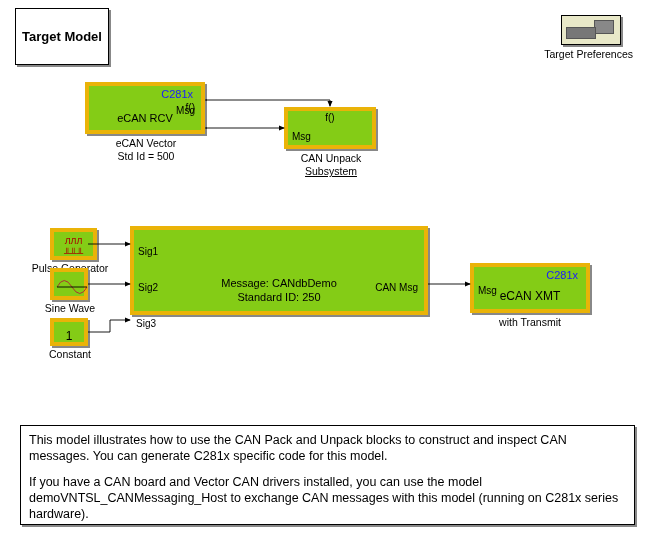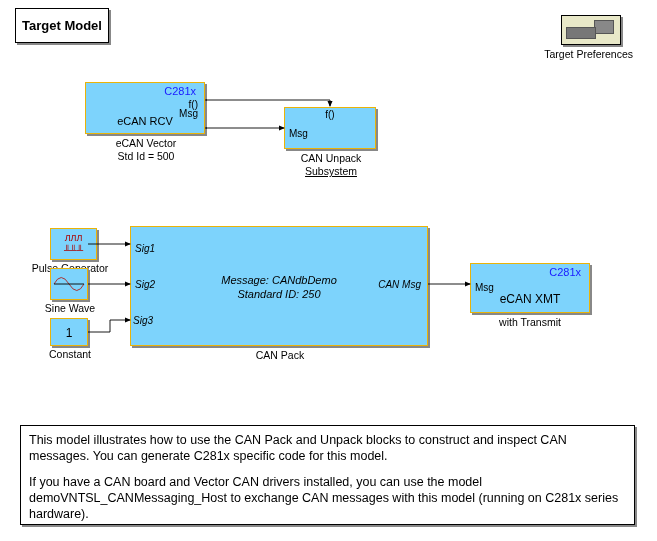--- a/index.html
+++ b/index.html
@@ -14,29 +14,29 @@
   .canvas {
     position: relative;
     width: 657px; height: 541px;
     background: #fff;
   }
   .title-box {
     position: absolute;
     left: 15px; top: 8px;
     border: 1px solid #000;
     background: #fff;
-    padding: 9px 6px;
+    padding: 20px 6px;
     font-weight: bold;
     font-size: 13px;
     box-shadow: 2px 2px 0 #888;
   }
   .block {
     position: absolute;
-    border: 1px solid #eab308;
-    background: #7dd3fc;
+    border: 4px solid #eab308;
+    background: #84cc16;
     box-shadow: 2px 2px 0 #888;
   }
   .block-label {
     position: absolute;
     text-align: center;
     font-size: 10.5px;
     color: #000;
     width: 160px;
   }
   .port-label {
@@ -86,21 +86,21 @@
   #ecan-rcv .c281x { right: 8px; top: 2px; }
   #ecan-rcv .prt-f { right: 6px; top: 16px; }
   #ecan-rcv .prt-msg { right: 6px; bottom: 14px; }
 
   
   #can-unpack { left: 284px; top: 107px; width: 92px; height: 42px; }
   #can-unpack .ftxt { position:absolute; left:0; right:0; top: 1px; text-align:center; font-size:10px; }
   #can-unpack .pmsg { left: 4px; top: 20px; }
 
   
-  #can-pack { left: 130px; top: 226px; width: 298px; height: 120px; font-style: italic; }
+  #can-pack { left: 130px; top: 226px; width: 298px; height: 89px; }
   #can-pack .pSig1 { left: 4px; top: 16px; }
   #can-pack .pSig2 { left: 4px; top: 52px; }
   #can-pack .pSig3 { left: 2px; top: 88px; }
   #can-pack .pOut { right: 6px; top: 52px; }
   #can-pack .msgtxt { position:absolute; left:0; right:0; top: 46px; text-align:center; font-size:11px; line-height:14px; }
 
   
   #ecan-xmt { left: 470px; top: 263px; width: 120px; height: 50px; }
   #ecan-xmt .c281x { right: 8px; top: 2px; }
   #ecan-xmt .innertxt { position:absolute; left:0; right:0; bottom:6px; text-align:center; font-size:12px; }
@@ -171,21 +171,20 @@
   <div id="can-pack" class="block">
     <span class="port-label pSig1">Sig1</span>
     <span class="port-label pSig2">Sig2</span>
     <span class="port-label pSig3">Sig3</span>
     <span class="port-label pOut">CAN Msg</span>
     <div class="msgtxt">
       <span>Message: CANdbDemo</span><br>
       <span>Standard ID: 250</span>
     </div>
   </div>
-  <div class="block-label" style="left:200px; top:349px;">CAN Pack</div>
 
   <div id="ecan-xmt" class="block">
     <span class="c281x">C281x</span>
     <span class="port-label pmsg">Msg</span>
     <div class="innertxt">eCAN XMT</div>
   </div>
   <div class="block-label" style="left:450px; top:316px;">with Transmit</div>
 
   <div id="pulse-gen" class="block">
     <div class="source-icon">ЛЛЛ<br>╨╨╨</div>

